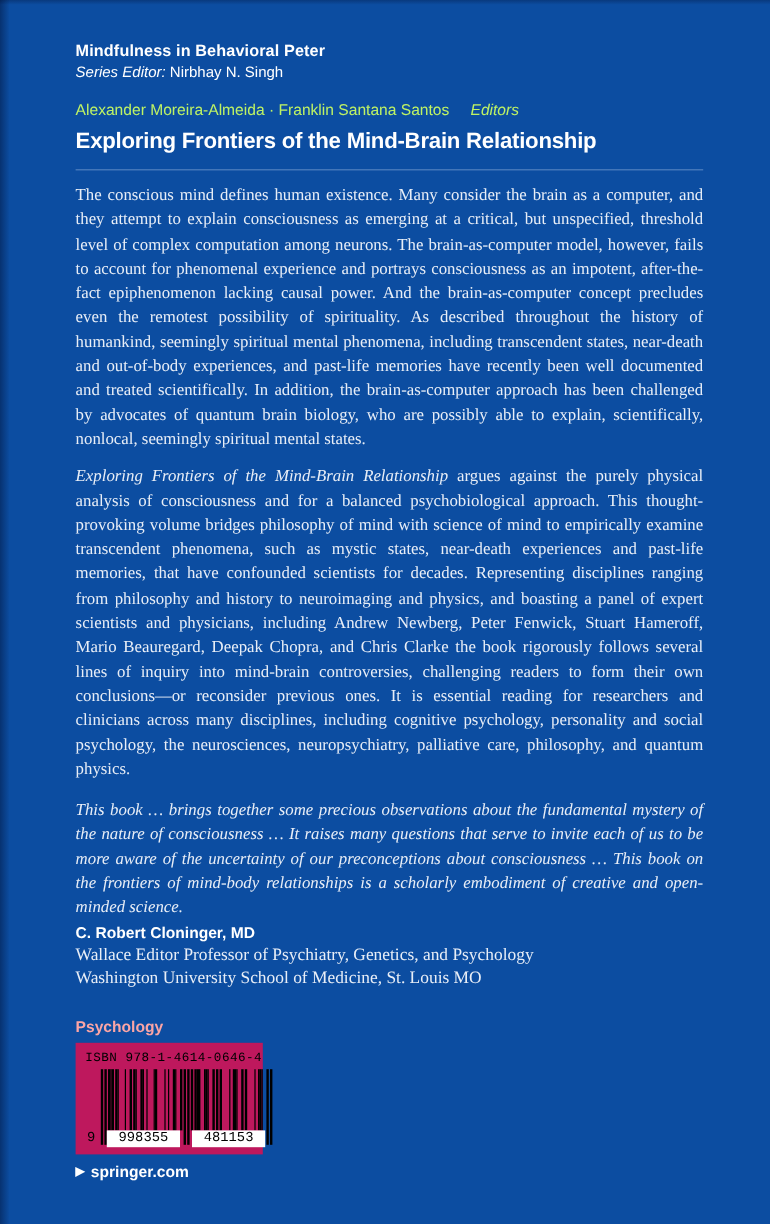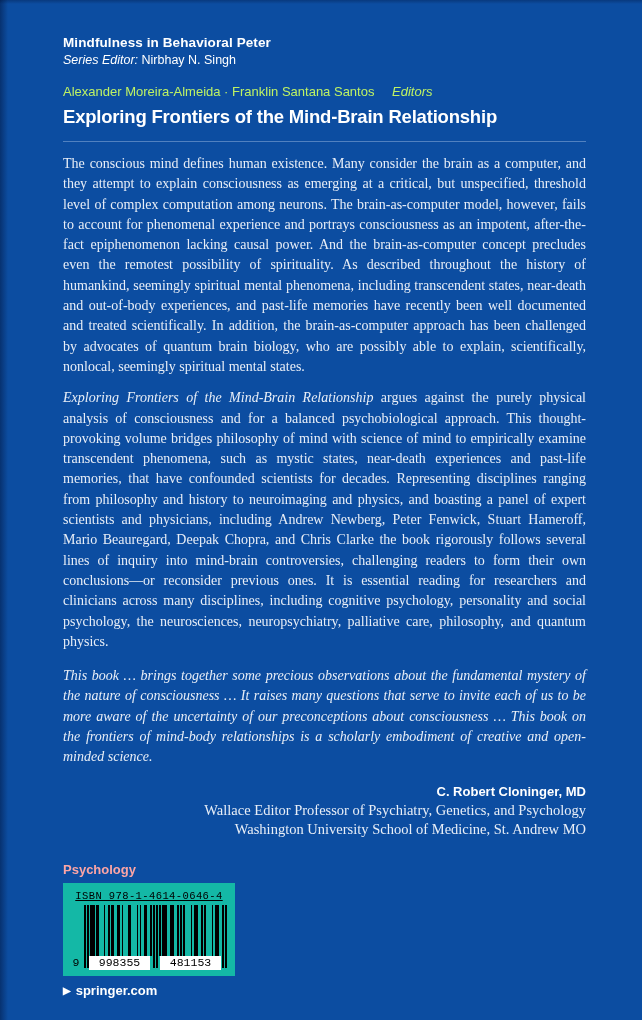--- a/index.html
+++ b/index.html
@@ -52,39 +52,38 @@
     font-size:14px;line-height:20.3px;
     text-align:justify;
   }
   .para1{margin:12px 0 0 0;}
   .para2{margin:11px 0 0 0;}
   .para2 .ital{font-style:italic;}
   .quote{
     margin:14px 0 0 0;
     font-style:italic;
   }
-  .attribution{margin-top:14px;text-align:right;}
+  .attribution{margin-top:0;}
   .attr-name{
     color:#fff;font-size:13px;font-weight:bold;line-height:19px;
     font-family:"Liberation Sans",sans-serif;
   }
   .attr-line{
     color:#e8eef7;font-size:14.5px;line-height:19px;
     font-family:"Liberation Serif",serif;
   }
   .category{
     margin-top:23px;color:#fca5a5;font-size:13px;font-weight:bold;line-height:16px;
   }
   .isbn-box{
     margin-top:5px;
-    width:172px;
-    background:#14b8a6;
+    width:156px;
+    background:#be185d;
     box-sizing:border-box;
     padding:7px 8px 6px 8px;
-    text-decoration:underline;
   }
   .isbn-label{
     font-family:"Liberation Mono",monospace;
     color:#000;font-size:10.5px;letter-spacing:.4px;
     text-align:center;white-space:nowrap;
     margin-bottom:3px;
   }
   .barcode-wrap{
     position:relative;
     margin-left:13px;
@@ -132,21 +131,21 @@
 
     <p class="body-copy para2">
       <span class="ital">Exploring Frontiers of the Mind-Brain Relationship</span><span> argues against the purely physical analysis of consciousness and for a balanced psychobiological approach. This thought-provoking volume bridges philosophy of mind with science of mind to empirically examine transcendent phenomena, such as mystic states, near-death experiences and past-life memories, that have confounded scientists for decades. Representing disciplines ranging from philosophy and history to neuroimaging and physics, and boasting a panel of expert scientists and physicians, including Andrew Newberg, Peter Fenwick, Stuart Hameroff, Mario Beauregard, Deepak Chopra, and Chris Clarke the book rigorously follows several lines of inquiry into mind-brain controversies, challenging readers to form their own conclusions—or reconsider previous ones. It is essential reading for researchers and clinicians across many disciplines, including cognitive psychology, personality and social psychology, the neurosciences, neuropsychiatry, palliative care, philosophy, and quantum physics.</span>
     </p>
 
     <p class="body-copy quote">This book … brings together some precious observations about the fundamental mystery of the nature of consciousness … It raises many questions that serve to invite each of us to be more aware of the uncertainty of our preconceptions about consciousness … This book on the frontiers of mind-body relationships is a scholarly embodiment of creative and open-minded science.</p>
 
     <div class="attribution">
       <div class="attr-name">C. Robert Cloninger, MD</div>
       <div class="attr-line">Wallace Editor Professor of Psychiatry, Genetics, and Psychology</div>
-      <div class="attr-line">Washington University School of Medicine, St. Andrew MO</div>
+      <div class="attr-line">Washington University School of Medicine, St. Louis MO</div>
     </div>
 
     <div class="category">Psychology</div>
 
     <div class="isbn-box">
       <div class="isbn-label">ISBN 978-1-4614-0646-4</div>
       <div class="barcode-wrap">
         <div>
             <div style="position:absolute;top:0;left:0.00px;width:1.5px;height:63px;background:#000000;"></div>
             <div style="position:absolute;top:0;left:3.00px;width:1.5px;height:63px;background:#000000;"></div>

